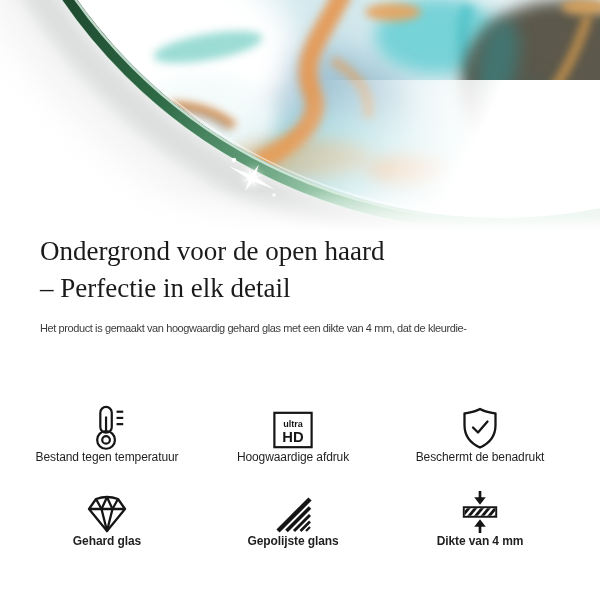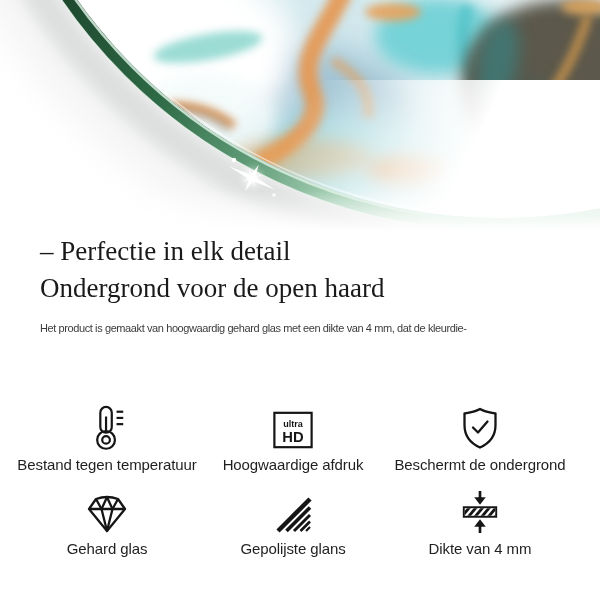--- a/index.html
+++ b/index.html
@@ -28,24 +28,24 @@
     position:absolute;left:40px;top:315px;width:555px;
     color:var(--body-color);font-size:11px;line-height:27px;letter-spacing:-0.4px;
   }
   .desc .d-line{white-space:nowrap;}
   .features{position:absolute;left:0;top:402px;width:600px;height:170px;}
   .feature{
     position:absolute;width:180px;display:flex;flex-direction:column;
     align-items:center;
   }
   .f-c1{left:17px;} .f-c2{left:203px;} .f-c3{left:390px;}
-  .f-r1{top:0;} .f-r2{top:84px;}
+  .f-r1{top:0;} .f-r2{top:84px;font-weight:bold;}
   .icon-box{height:48px;display:flex;align-items:flex-end;justify-content:flex-end;}
   .f-label{
-    margin-top:6px;font-size:15px;letter-spacing:-0.1px;color:var(--label-color);
+    font-size:12px;letter-spacing:-0.1px;color:var(--label-color);
     white-space:nowrap;
   }
   .icn{stroke:var(--icon-color);fill:none;stroke-width:2.3;}
   svg text{font-family:"Liberation Sans","DejaVu Sans",sans-serif;fill:var(--icon-color);}
 </style>
 </head>
 <body>
 
 <div class="canvas">
 
@@ -132,22 +132,22 @@
           <path d="M0 -26 L2.4 -2.4 L15 0 L2.4 2.4 L0 26 L-2.4 2.4 L-15 0 L-2.4 -2.4 Z" fill="#ffffff" opacity="0.95"></path>
           <path d="M0 -10 L1.5 -1.5 L10 0 L1.5 1.5 L0 10 L-1.5 1.5 L-10 0 L-1.5 -1.5 Z" fill="#ffffff" opacity="0.7" transform="rotate(45)"></path>
         </g>
         <circle cx="234" cy="160" r="2.3" fill="#ffffff" opacity="0.9"></circle>
         <circle cx="274" cy="195" r="1.8" fill="#ffffff" opacity="0.8"></circle>
       </g>
     </svg>
   </div>
 
   <h1 class="title">
+    <span class="h-line">Ondergrond voor de open haard</span>
     <span class="h-line">– Perfectie in elk detail</span>
-    <span class="h-line">Ondergrond voor de open haard</span>
   </h1>
 
   <div class="desc">
     <div class="d-line">Het product is gemaakt van hoogwaardig gehard glas met een dikte van 4 mm, dat de kleurdie-</div>
   </div>
 
   <div class="features">
 
     <div class="feature f-c1 f-r1">
       <div class="icon-box">
@@ -175,21 +175,21 @@
       <div class="f-label">Hoogwaardige afdruk</div>
     </div>
 
     <div class="feature f-c3 f-r1">
       <div class="icon-box">
         <svg width="40" height="44" viewBox="0 0 40 44">
           <path class="icn" stroke-linejoin="round" d="M20 3 C24 5.5 30 6.5 35.5 7.5 V19 C35.5 30.5 29 37.5 20 41.5 C11 37.5 4.5 30.5 4.5 19 V7.5 C10 6.5 16 5.5 20 3 Z"></path>
           <path class="icn" stroke-linecap="round" stroke-linejoin="round" d="M13 21.5 L18 26.5 L27.5 15.5"></path>
         </svg>
       </div>
-      <div class="f-label">Beschermt de ondergrond</div>
+      <div class="f-label">Beschermt de benadrukt</div>
     </div>
 
     <div class="feature f-c1 f-r2">
       <div class="icon-box">
         <svg width="42" height="40" viewBox="0 0 42 40">
           <g class="icn" stroke-width="2" stroke-linejoin="round">
             <path d="M3 15 L10 5 Q21 1 32 5 L39 15 L21 37 Z"></path>
             <path d="M3 15 H39"></path>
             <path d="M10 5 L15.5 15 L21 37 L26.5 15 L32 5"></path>
             <path d="M21 3.2 L15.5 15 M21 3.2 L26.5 15"></path>

